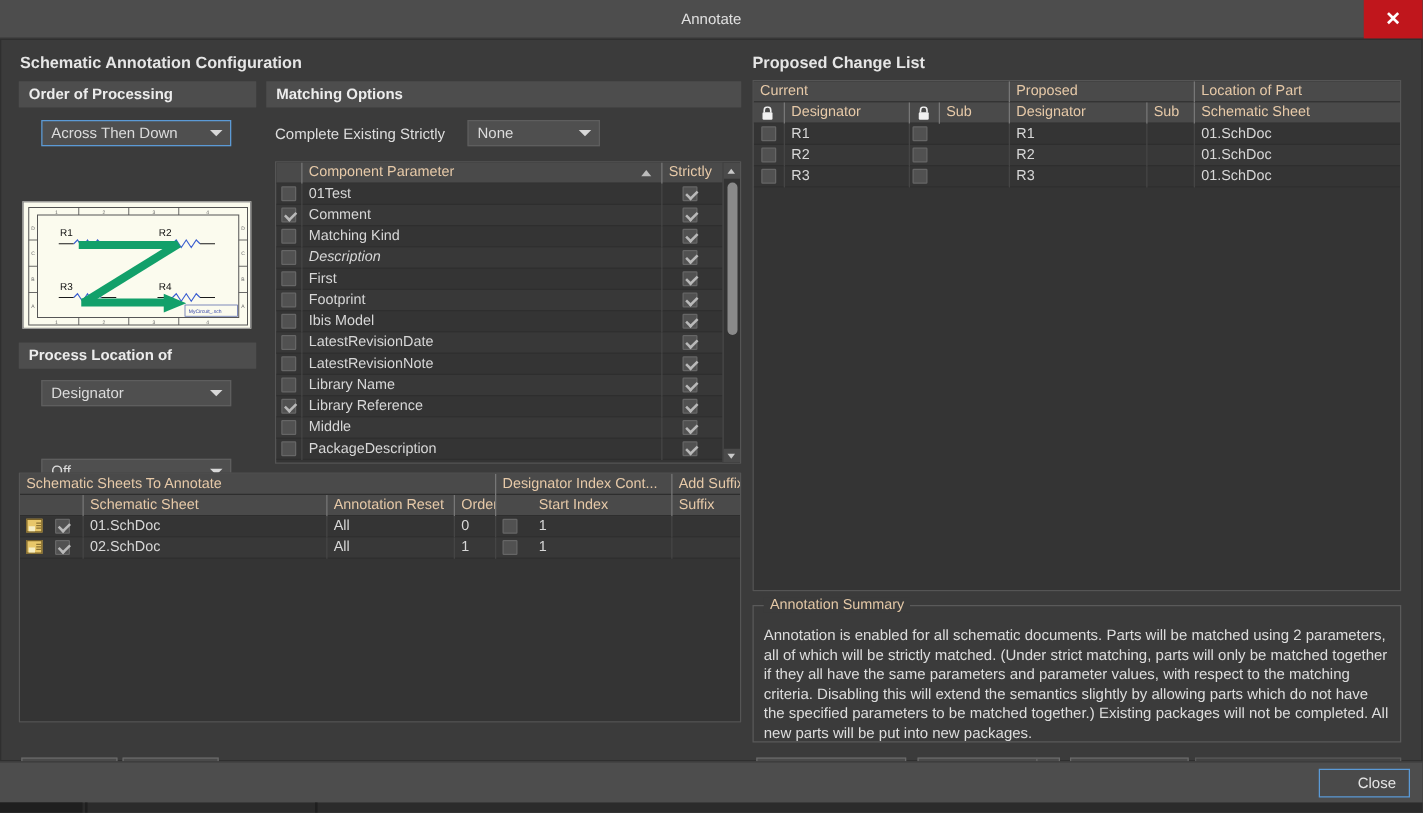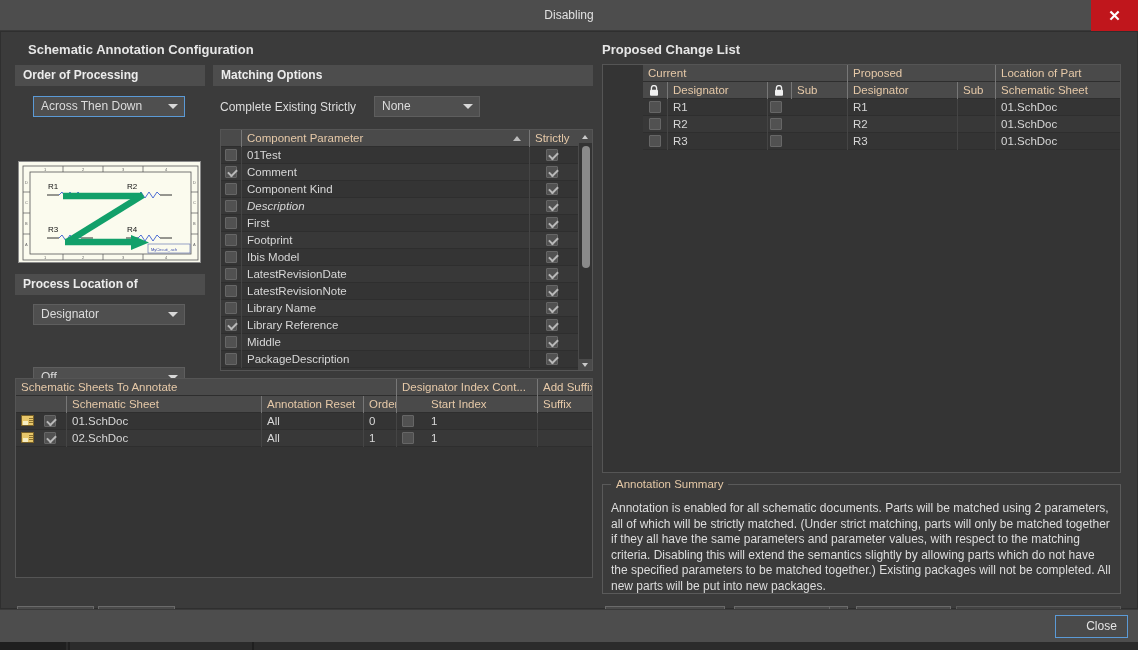--- a/index.html
+++ b/index.html
@@ -277,27 +277,27 @@
   }
 
   .lockicon { position: absolute; width: 10px; height: 11px; }
 </style>
 </head>
 <body>
 
 <div id="window">
 
   <div id="titlebar">
-    <div id="title-text">Disabling</div>
+    <div id="title-text">Annotate</div>
     <div id="close-btn">✕</div>
   </div>
 
   <div id="body-area">
 
-    <div class="panel-title" style="left:27px; top:10px;text-align:right;">Schematic Annotation Configuration</div>
+    <div class="panel-title" style="left:15px; top:10px;text-align:right;">Schematic Annotation Configuration</div>
 
     <div class="sec-bar" style="left:14px; top:33px; width:190px;">Order of Processing</div>
     <div class="combo focused" style="left:32px; top:64px; width:152px;">
       <span>Across Then Down</span>
       <span class="arrow"></span>
     </div>
 
     <div id="sch-preview">
       <svg width="183" height="102" viewBox="0 0 183 102">
         <rect x="0" y="0" width="183" height="102" fill="#fbfbee"></rect>
@@ -413,21 +413,21 @@
           </div>
           <div class="row">
             <div class="cbx chk" style="left:4px; top:2px;"></div>
             <div class="cell cellsep" style="left:20px; width:288px;">Comment</div>
             <div class="cell cellsep" style="left:308px; width:51px;">
               <div class="cbx chk" style="left:16px; top:2px;"></div>
             </div>
           </div>
           <div class="row">
             <div class="cbx" style="left:4px; top:2px;"></div>
-            <div class="cell cellsep" style="left:20px; width:288px;">Component Kind</div>
+            <div class="cell cellsep" style="left:20px; width:288px;">Matching Kind</div>
             <div class="cell cellsep" style="left:308px; width:51px;">
               <div class="cbx chk" style="left:16px; top:2px;"></div>
             </div>
           </div>
           <div class="row">
             <div class="cbx" style="left:4px; top:2px;"></div>
             <div class="cell cellsep" style="left:20px; width:288px;font-style:italic;">Description</div>
             <div class="cell cellsep" style="left:308px; width:51px;">
               <div class="cbx chk" style="left:16px; top:2px;"></div>
             </div>
@@ -544,21 +544,21 @@
             <div class="cell cellsep" style="left:521px; width:57px;"></div>
           </div>
         </div>
     </div>
 
     <div class="btn" id="all-on-btn" style="left:16px; top:574px; width:77px; height:23px; line-height:21px;">All <u>O</u>n</div>
     <div class="btn" id="all-off-btn" style="left:97px; top:574px; width:77px; height:23px; line-height:21px;">All <u>O</u>ff</div>
 
     <div class="panel-title" style="left:601px; top:10px;">Proposed Change List</div>
 
-    <div class="grid" id="change-grid" style="left:601px; top:32px; width:519px; height:409px;padding-left:40px;">
+    <div class="grid" id="change-grid" style="left:601px; top:32px; width:519px; height:409px;">
       <div class="grid-hdr">
         <div class="hdr-cell nobord" style="left:0; width:204px;">Current</div>
         <div class="hdr-cell" style="left:204px; width:148px;">Proposed</div>
         <div class="hdr-cell" style="left:352px; width:166px;">Location of Part</div>
       </div>
       <div class="grid-hdr">
         <div class="hdr-cell nobord" style="left:0; width:24px;">
           <svg class="lockicon" style="left:6px; top:3px;" viewBox="0 0 10 11">
             <path d="M2.4 5V3.2a2.6 2.6 0 0 1 5.2 0V5" fill="none" stroke="#f0f0f0" stroke-width="1.3"></path>
             <rect x="1" y="4.7" width="8" height="6" rx="1" fill="#f0f0f0"></rect>

